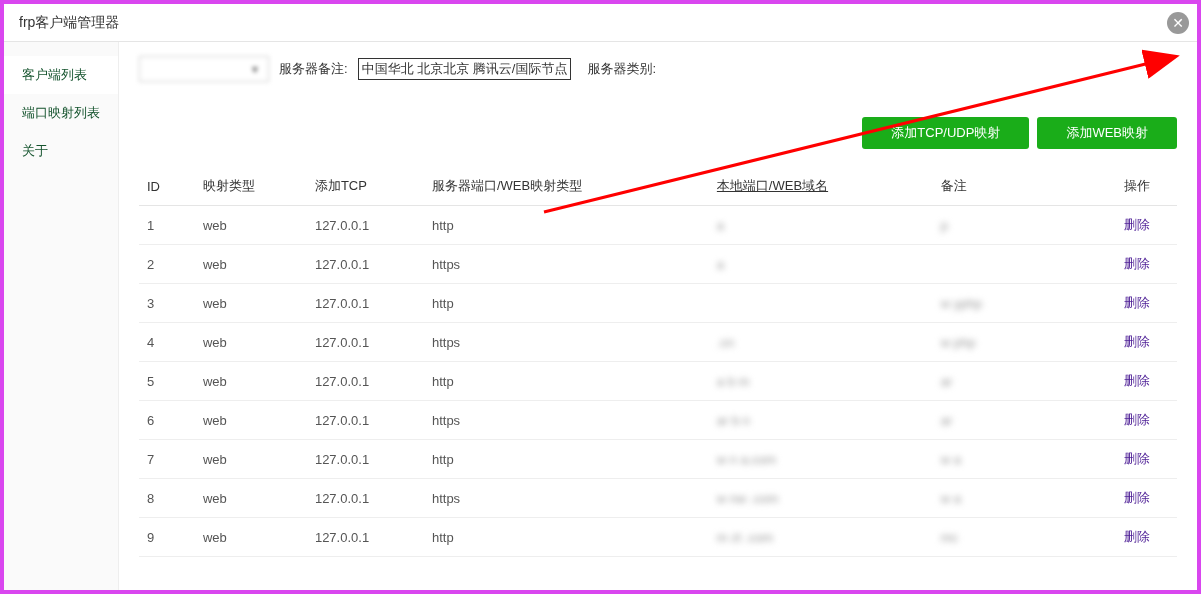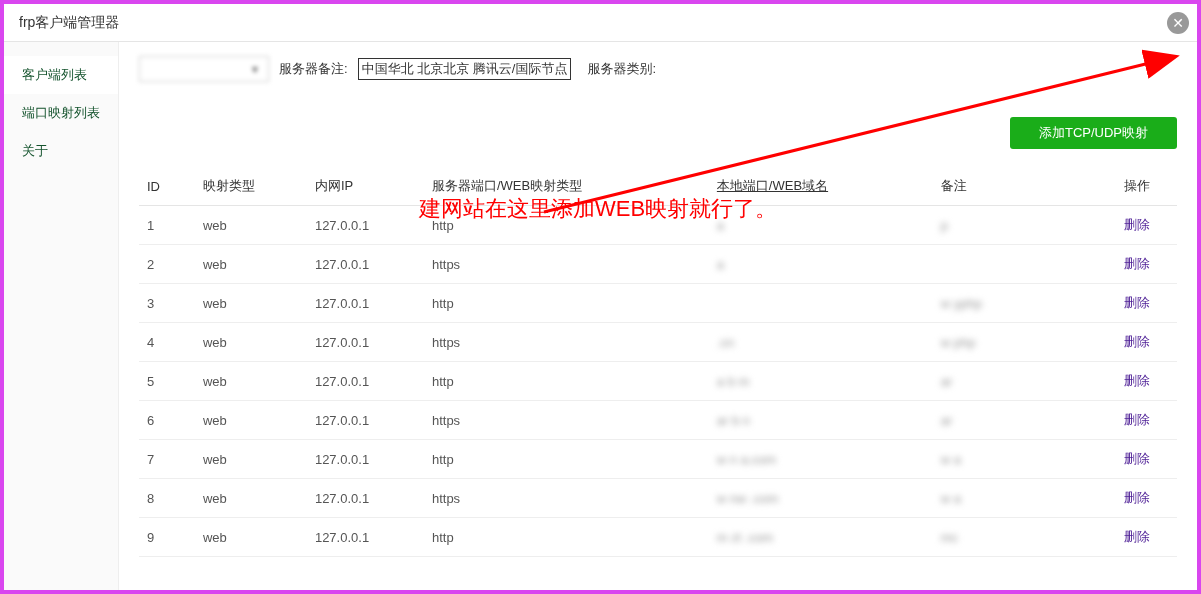--- a/index.html
+++ b/index.html
@@ -201,39 +201,39 @@
           <span> </span>
           <span class="select-caret">▼</span>
         </div>
         <span class="note-label">服务器备注:</span>
         <span class="note-value">中国华北 北京北京 腾讯云/国际节点</span>
         <span class="category-label">服务器类别:</span>
       </div>
 
       <div class="btn-row">
         <button class="btn-green">添加TCP/UDP映射</button>
+        <button class="btn-green">添加WEB映射</button>
       </div>
 
       <svg class="arrow-svg" viewBox="0 0 660 180">
         <defs>
           <marker id="arrowhead" markerWidth="12" markerHeight="10" refX="10" refY="5" orient="auto">
             <polygon points="0 0, 12 5, 0 10" fill="#ff0000"></polygon>
           </marker>
         </defs>
         <line x1="10" y1="170" x2="640" y2="15" stroke="#ff0000" stroke-width="3" marker-end="url(#arrowhead)"></line>
       </svg>
 
-      <div class="annotation">建网站在这里添加WEB映射就行了。</div>
 
       <table>
         <thead>
           <tr>
             <th class="col-id">ID</th>
             <th class="col-type">映射类型</th>
-            <th class="col-ip">内网IP</th>
+            <th class="col-ip">添加TCP</th>
             <th class="col-port">服务器端口/WEB映射类型</th>
             <th class="col-domain">本地端口/WEB域名</th>
             <th class="col-remark">备注</th>
             <th class="col-action">操作</th>
           </tr>
         </thead>
         <tbody id="table-body">
             <tr>
               <td>1</td>
               <td>web</td>

